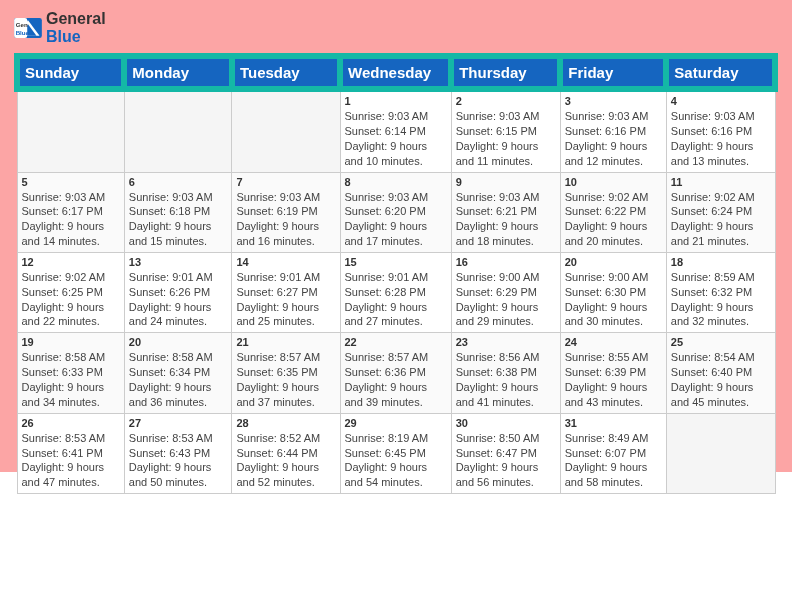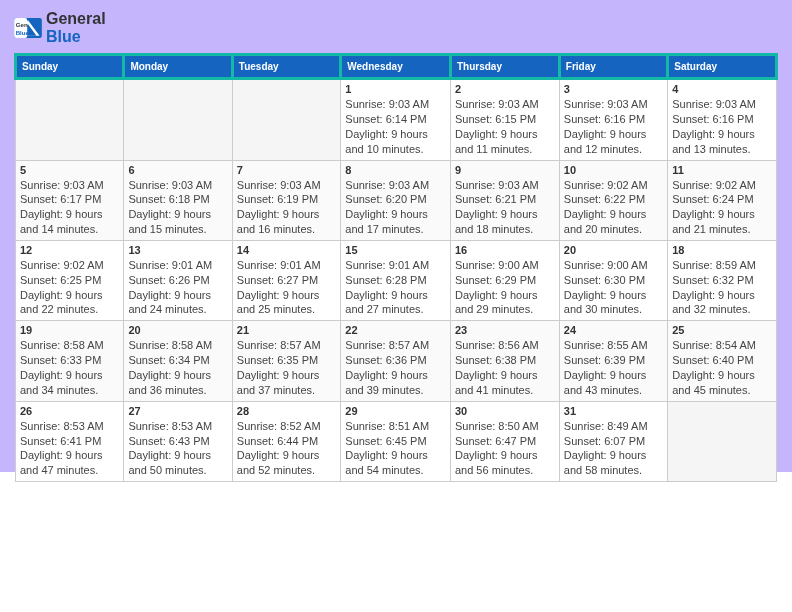--- a/index.html
+++ b/index.html
@@ -7,21 +7,21 @@
       width: 792px;
       height: 612px;
       font-family: Arial, sans-serif;
       background: #fff;
       overflow: hidden;
     }
     .page {
       width: 792px;
       height: 472px;
       padding: 10px 14px;
-      background: #c4b5fd;
+      background: #fca5a5;
     }
     .header {
       display: flex;
       justify-content: space-between;
       align-items: flex-start;
       margin-bottom: 8px;
     }
     .logo {
       display: flex;
       align-items: center;
@@ -58,23 +58,23 @@
       width: 100%;
       border-collapse: collapse;
       border: 1px solid #ccc;
       font-size: 9.5px;
     }
     .calendar th {
       background: #1565c0;
       color: #fff;
       text-align: left;
       padding: 5px 5px;
-      font-size: 10px;
-      font-weight: bold;
-      border: 3px solid #14b8a6;
+      font-size: 15px;
+      font-weight: bold;
+      border: 6px solid #14b8a6;
     }
     .calendar td {
       vertical-align: top;
       border: 1px solid #ccc;
       padding: 3px 4px;
       width: 113px;
       height: 80px;
       background: #fff;
     }
     .calendar td.empty {
@@ -337,21 +337,21 @@
           </td>
           <td>
             <div class="day-number">28</div>
             <div class="day-info" style="white-space: pre-line;">Sunrise: 8:52 AM
 Sunset: 6:44 PM
 Daylight: 9 hours
 and 52 minutes.</div>
           </td>
           <td>
             <div class="day-number">29</div>
-            <div class="day-info" style="white-space: pre-line;">Sunrise: 8:51 AM
+            <div class="day-info" style="white-space: pre-line;">Sunrise: 8:19 AM
 Sunset: 6:45 PM
 Daylight: 9 hours
 and 54 minutes.</div>
           </td>
           <td>
             <div class="day-number">30</div>
             <div class="day-info" style="white-space: pre-line;">Sunrise: 8:50 AM
 Sunset: 6:47 PM
 Daylight: 9 hours
 and 56 minutes.</div>

